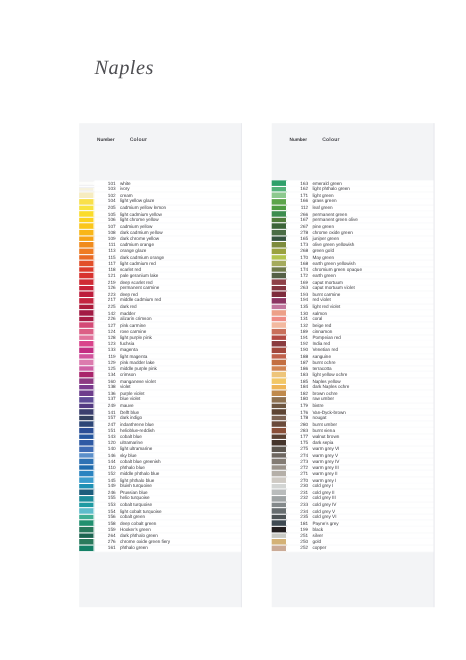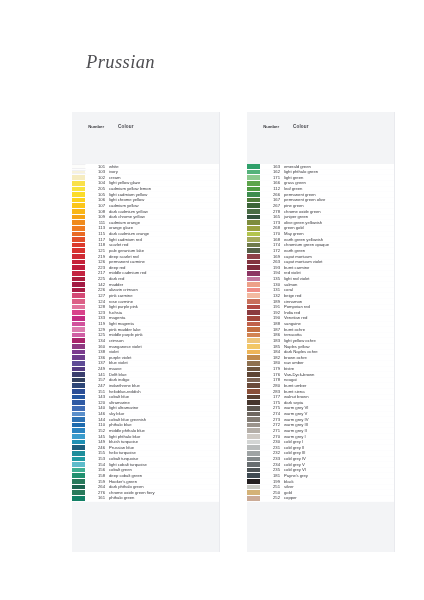--- a/index.html
+++ b/index.html
@@ -90,21 +90,21 @@
     letter-spacing:-0.05px;
   }
   
   .sw.pale { border-top:1px solid #f0f0f2; border-bottom:1px solid #f0f0f2; }
 </style>
 </head>
 <body>
 
 <div id="page">
 
-  <div id="title">Prussian</div>
+  <div id="title">Naples</div>
 
   <div class="panel" id="panel-left">
     <div class="hdr num">Number</div>
     <div class="hdr col">Colour</div>
     <div class="rows">
         <div class="row">
           <div class="sw pale" style="background: rgb(253, 253, 251);"></div>
           <div class="cellwrap">
             <div class="num">101</div>
             <div class="nm">white</div>

